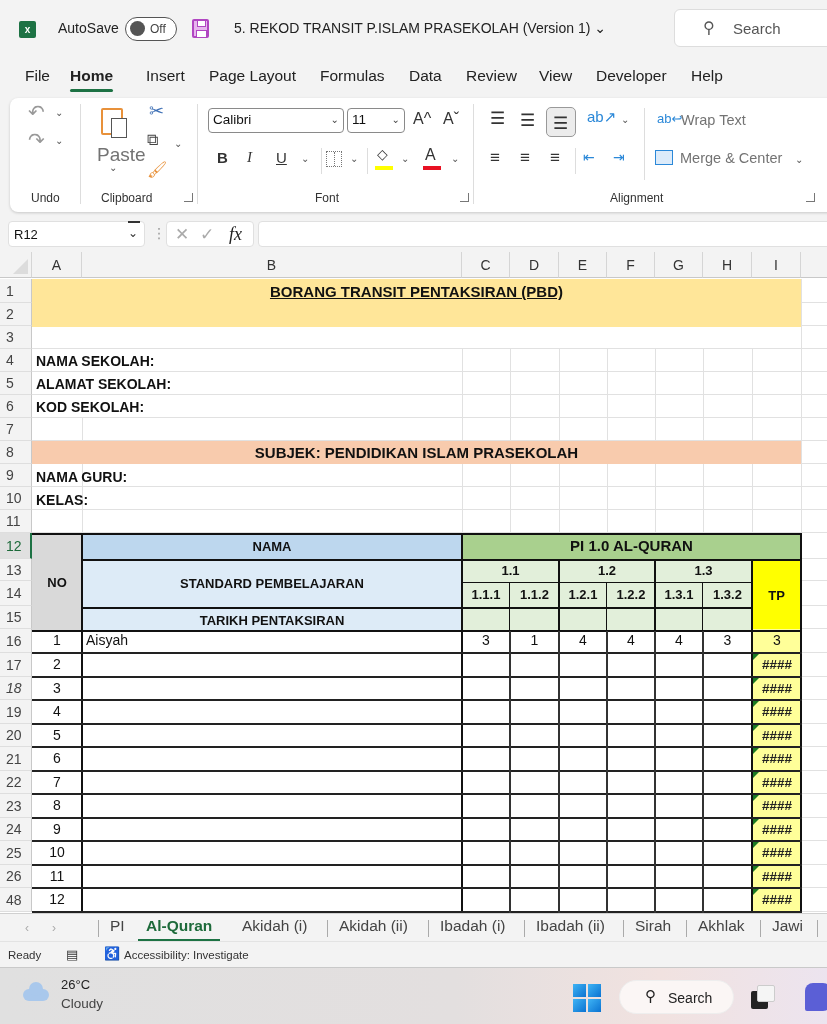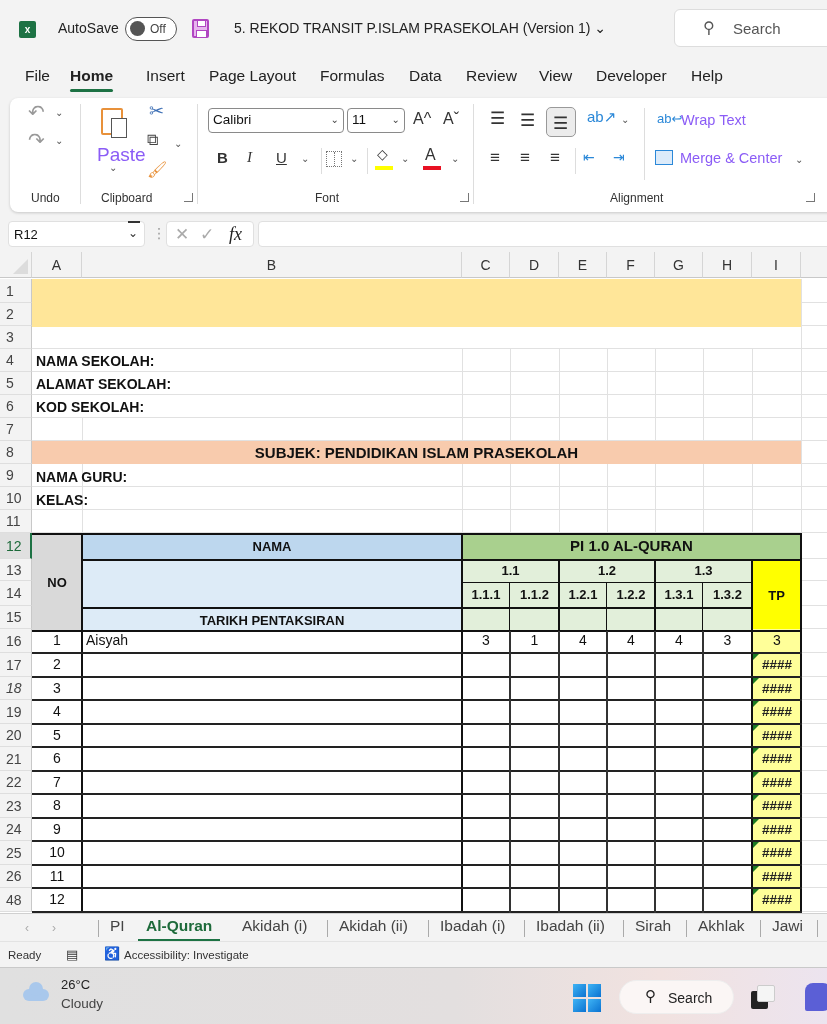--- a/index.html
+++ b/index.html
@@ -23,21 +23,21 @@
   #menutabs { position: absolute; left: 0; top: 55px; width: 827px; height: 40px; }
   .mtab { position: absolute; top: 12px; font-size: 15.5px; color: #222; }
   .mtab.active { font-weight: bold; }
   .mtab.active::after { content: ""; position: absolute; left: 0; right: 0; bottom: -7px; height: 3px; background: #1d7244; border-radius: 2px; }
 
   
   #ribbon { position: absolute; left: 10px; top: 98px; width: 830px; height: 114px; background: #fff; border-radius: 8px; box-shadow: 0 1px 3px rgba(0,0,0,0.18); }
   .rsep { position: absolute; top: 6px; width: 1px; height: 100px; background: #ddd; }
   .glabel { position: absolute; top: 93px; font-size: 12px; color: #333; }
   .launcher { position: absolute; top: 95px; font-size: 10px; color: #555; border-right: 1px solid #777; border-bottom: 1px solid #777; width: 9px; height: 9px; }
-  .rtext { position: absolute; font-size: 13px; color: #8b5cf6; }
+  .rtext { position: absolute; font-size: 13px; color: #737373; }
   .rgrey { color: #999; }
   .dd { position: absolute; font-size: 10px; color: #555; }
   .inputbox { position: absolute; height: 25px; border: 1px solid #8a8a8a; border-radius: 4px; background: #fff; font-size: 13.5px; padding: 3px 4px; color: #111; }
   .inputbox .car { position: absolute; right: 4px; top: 5px; font-size: 10px; color: #444; }
   .fmtbtn { position: absolute; font-size: 15px; color: #333; }
   .alignbox { position: absolute; left: 544px; top: 107px; width: 30px; height: 30px; border: 1px solid #999; border-radius: 5px; background: #ececec; }
 
   
   .namebox { position: absolute; left: 8px; top: 221px; width: 137px; height: 26px; background: #fff; border: 1px solid #e0e0e0; border-radius: 4px; font-size: 13px; padding: 5px 5px; color: #111; }
   .namebox .car { position: absolute; right: 6px; top: 4px; font-size: 12px; color: #333; }
@@ -293,36 +293,38 @@
       <div class="gl-h" style="top: 518px; width: 800px;"></div>
       <div class="gl-h" style="top: 541px; width: 800px;"></div>
       <div class="gl-h" style="top: 565px; width: 800px;"></div>
       <div class="gl-h" style="top: 588px; width: 800px;"></div>
       <div class="gl-h" style="top: 612px; width: 800px;"></div>
       <div class="gl-h" style="top: 635px; width: 800px;"></div>
       <div class="gl-h" style="top: 659px; width: 800px;"></div>
     </div>
 
   <div class="band" style="left:32px;top:27px;width:769px;height:48px;background:#ffe699"></div>
+  <div class="cell bold ctr" style="left:32px;top:31px;width:769px;font-size:15px;text-decoration:underline">BORANG TRANSIT PENTAKSIRAN (PBD)</div>
 
   <div class="cell bold" style="left:36px;top:101px">NAMA SEKOLAH:</div>
   <div class="cell bold" style="left:36px;top:124px">ALAMAT SEKOLAH:</div>
   <div class="cell bold" style="left:36px;top:147px">KOD SEKOLAH:</div>
 
   <div class="band" style="left:32px;top:189px;width:769px;height:23px;background:#f8cbad"></div>
   <div class="cell bold ctr" style="left:32px;top:192px;width:769px;font-size:15px">SUBJEK: PENDIDIKAN ISLAM PRASEKOLAH</div>
 
   <div class="cell bold" style="left:36px;top:217px">NAMA GURU:</div>
   <div class="cell bold" style="left:36px;top:240px">KELAS:</div>
 
   <div class="band" style="left:32px;top:282px;width:50px;height:97px;background:#d9d9d9"></div>
   <div class="cell bold ctr" style="left:32px;top:323px;width:50px;font-size:13px">NO</div>
   <div class="band" style="left:82px;top:282px;width:380px;height:26px;background:#bdd7ee"></div>
   <div class="cell bold ctr" style="left:82px;top:287px;width:380px;font-size:13px">NAMA</div>
   <div class="band" style="left:82px;top:308px;width:380px;height:71px;background:#ddebf7"></div>
+  <div class="cell bold ctr" style="left:82px;top:324px;width:380px;font-size:13px">STANDARD PEMBELAJARAN</div>
   <div class="cell bold ctr" style="left:82px;top:361px;width:380px;font-size:13px">TARIKH PENTAKSIRAN</div>
 
   <div class="band" style="left:462px;top:282px;width:339px;height:26px;background:#a9d08e"></div>
   <div class="cell bold ctr" style="left:462px;top:285px;width:339px;font-size:15px">PI 1.0 AL-QURAN</div>
   <div class="band" style="left:462px;top:308px;width:290px;height:71px;background:#e2efda"></div>
   <div class="cell bold ctr" style="left:462px;top:311px;width:97px;font-size:13px">1.1</div>
   <div class="cell bold ctr" style="left:559px;top:311px;width:96px;font-size:13px">1.2</div>
   <div class="cell bold ctr" style="left:655px;top:311px;width:97px;font-size:13px">1.3</div>
   <div class="cell bold ctr" style="left:462px;top:335px;width:48px;font-size:13px">1.1.1</div>
   <div class="cell bold ctr" style="left:510px;top:335px;width:49px;font-size:13px">1.1.2</div>

